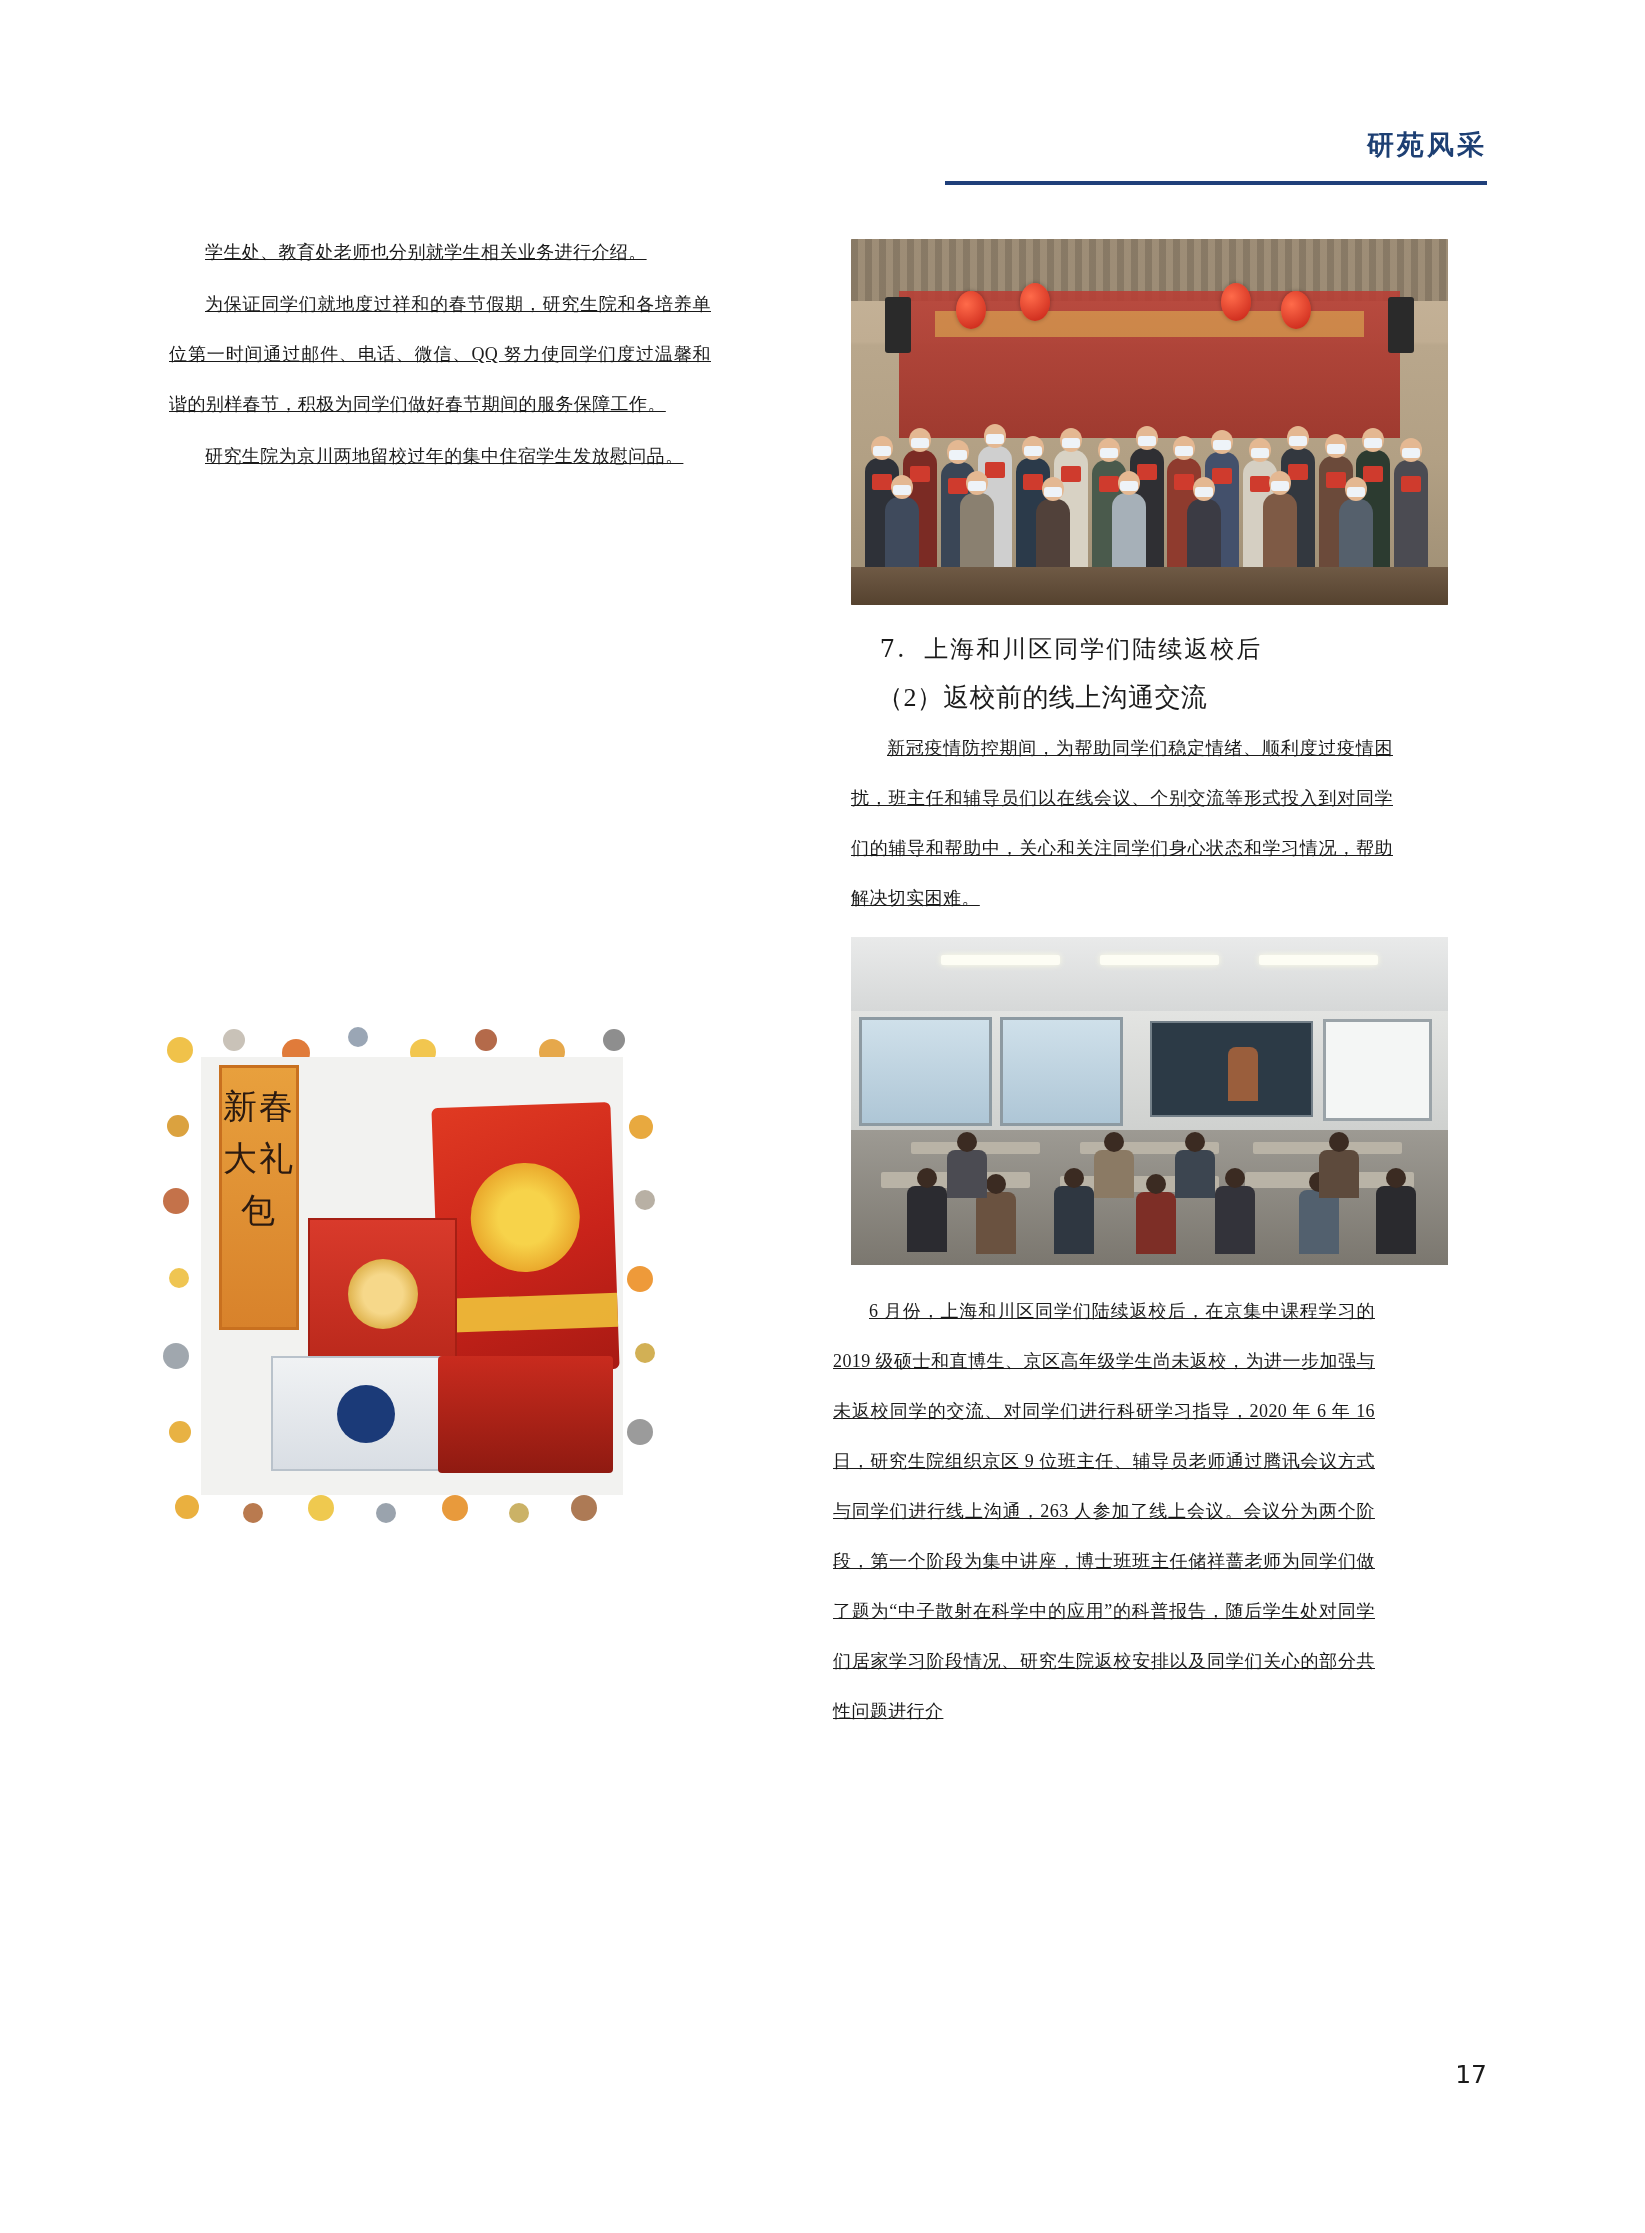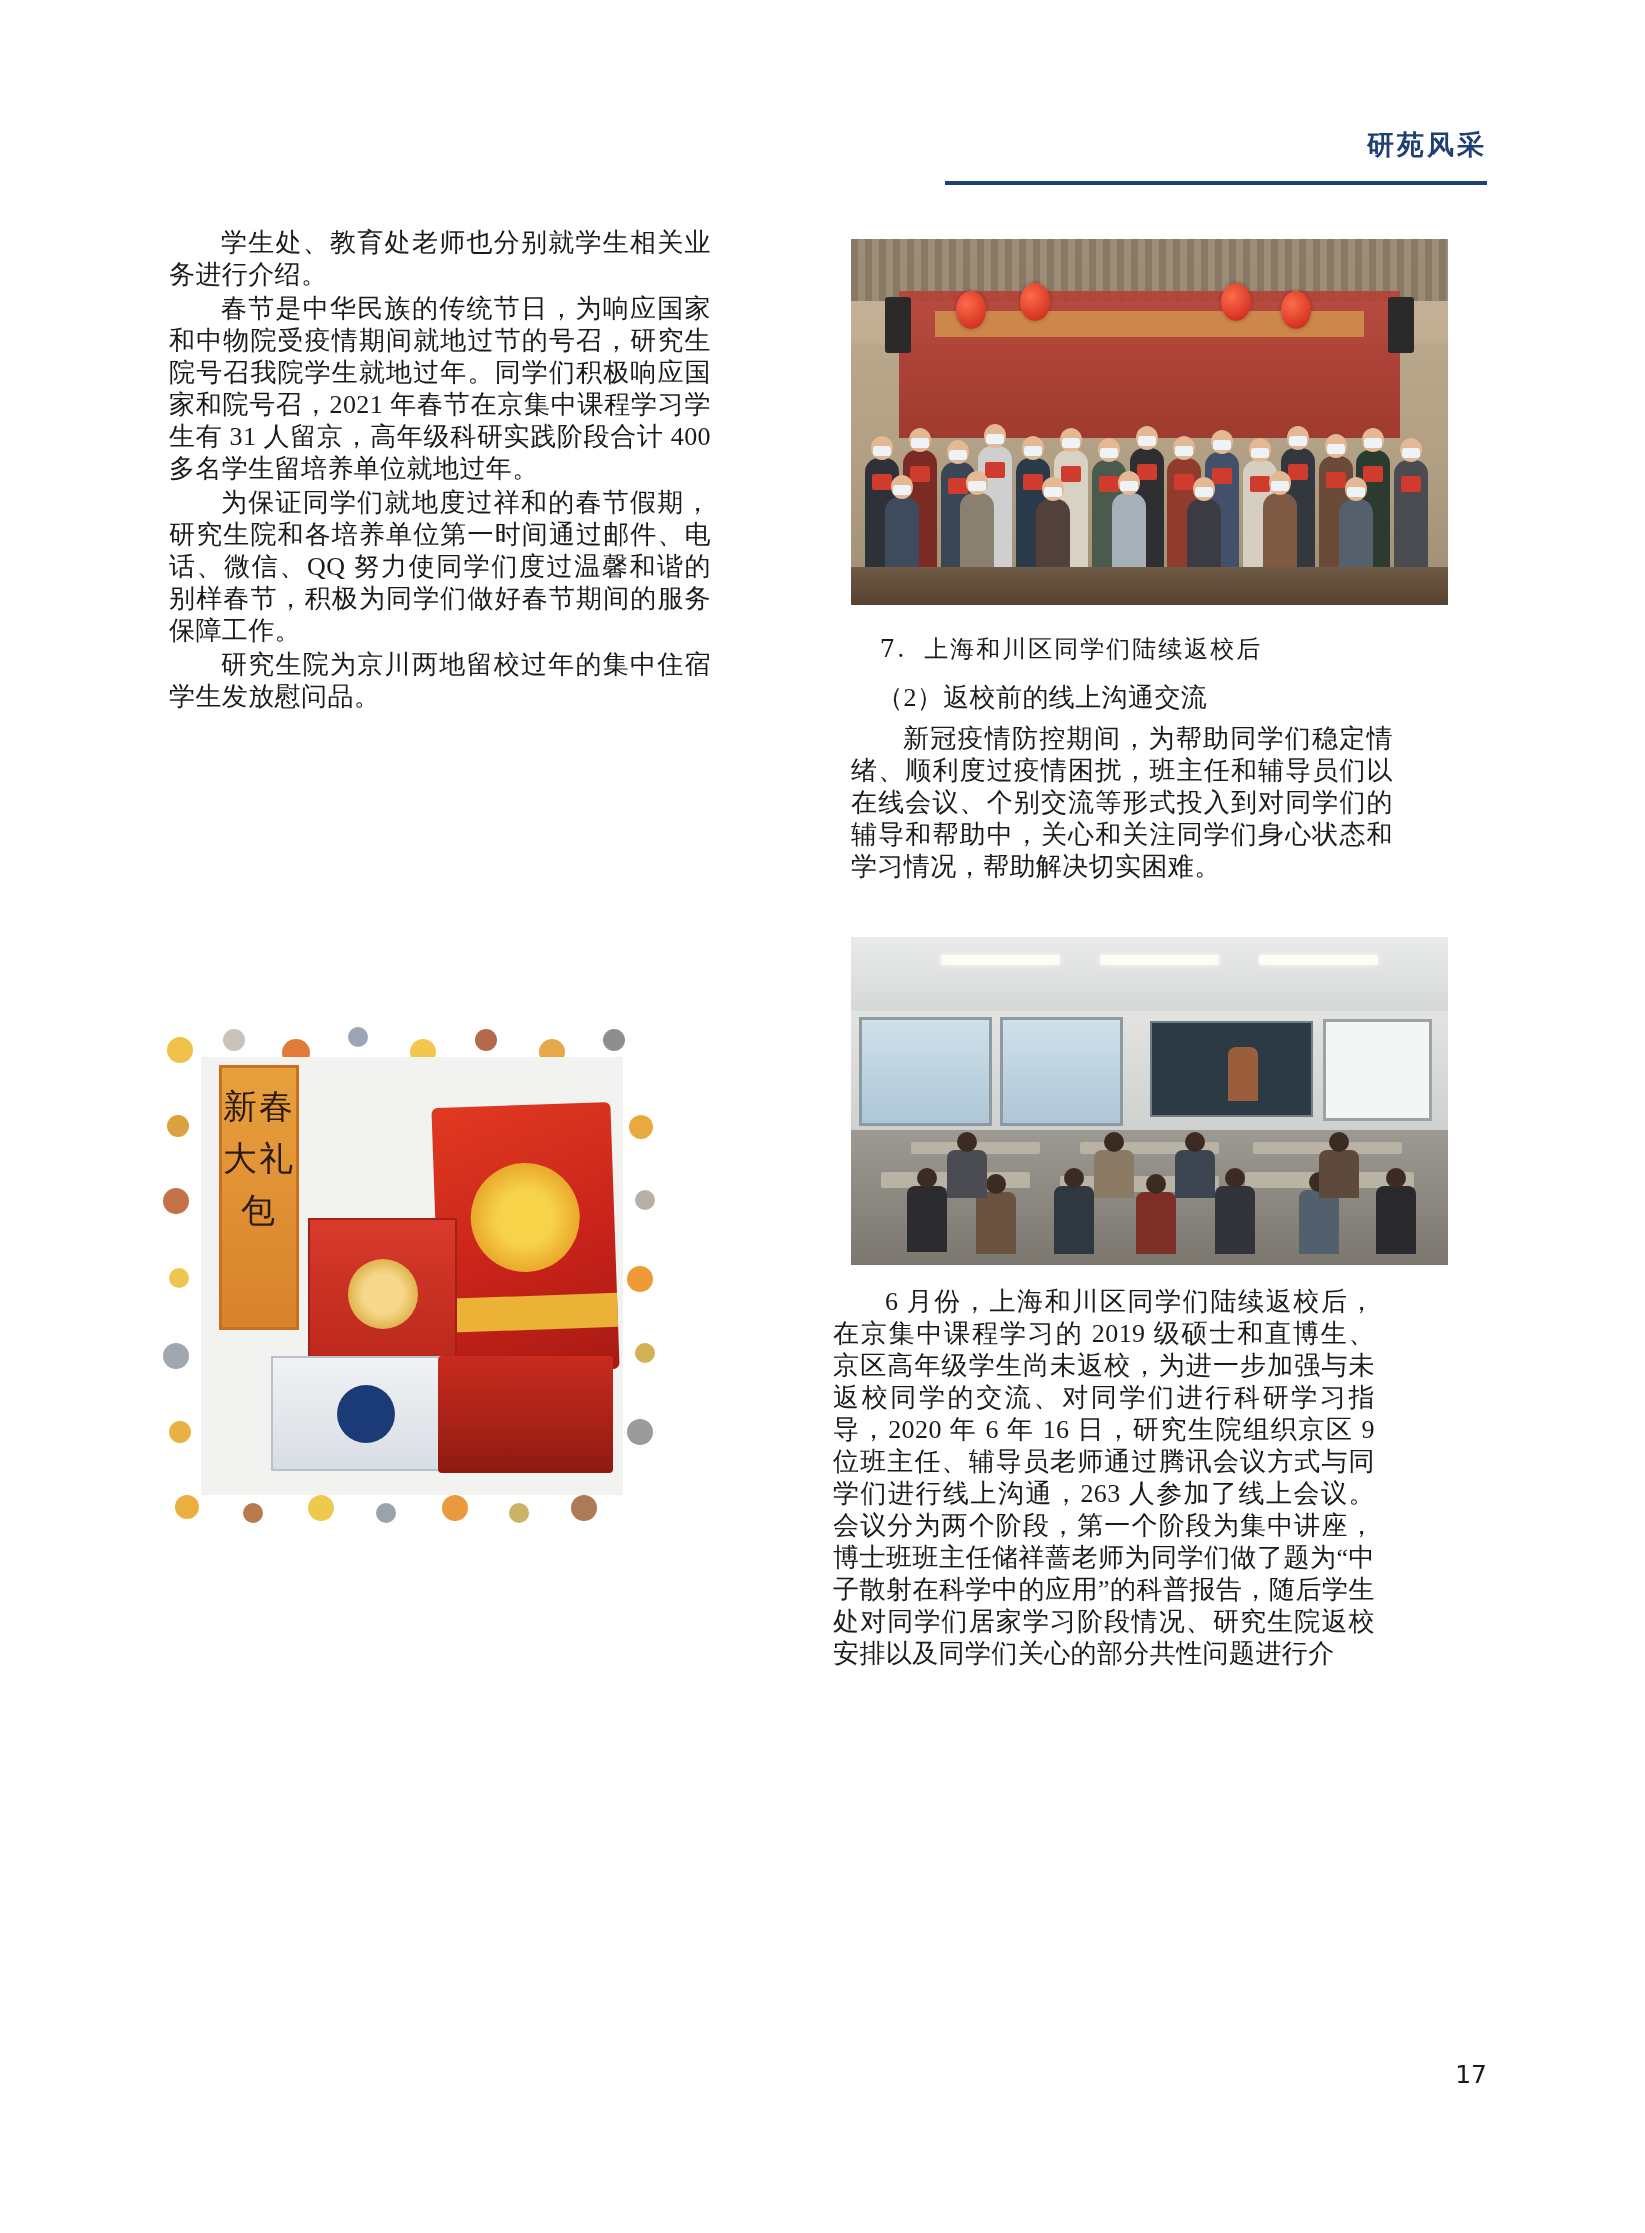--- a/index.html
+++ b/index.html
@@ -49,25 +49,26 @@
   
   .col {
     position: absolute;
     top: 227px;
     width: 542px;
   }
   .col-left { left: 169px; }
 
   p.para {
     margin: 0 0 2px 0;
-    font-size: 26px;
-    line-height: 32px;
+    font-size: 18px;
+    line-height: 50px;
     text-align: justify;
     text-justify: inter-ideograph;
     letter-spacing: 0.4px;
+    text-decoration: underline;
   }
   p.para.indent { text-indent: 2em; }
 
   .sec-head {
     font-family: "DejaVu Serif", "Liberation Serif", serif;
     font-size: 25px;
     line-height: 50px;
     margin: 0;
     text-indent: 2em;
     letter-spacing: 1px;
@@ -297,21 +298,20 @@
   <div class="header">
     <span class="header-title">研苑风采</span>
   </div>
   <div class="header-rule"></div>
 
   <div class="col col-left">
 
     <p class="para indent">学生处、教育处老师也分别就学生相关业务进行介绍。</p>
 
 
-    <p class="para indent">春节是中华民族的传统节日，为响应国家和中物院受疫情期间就地过节的号召，研究生院号召我院学生就地过年。同学们积极响应国家和院号召，2021 年春节在京集中课程学习学生有 31 人留京，高年级科研实践阶段合计 400 多名学生留培养单位就地过年。</p>
     <p class="para indent">为保证同学们就地度过祥和的春节假期，研究生院和各培养单位第一时间通过邮件、电话、微信、QQ 努力使同学们度过温馨和谐的别样春节，积极为同学们做好春节期间的服务保障工作。</p>
     <p class="para indent">研究生院为京川两地留校过年的集中住宿学生发放慰问品。</p>
   </div>
 
   <div class="photo photo-gift">
     <div class="gift-dots">
       <div class="gift-dot" style="left:8px;  top:14px;  width:26px;height:26px;background:#f0c24a"></div>
       <div class="gift-dot" style="left:64px; top:6px;   width:22px;height:22px;background:#c9c2b8"></div>
       <div class="gift-dot" style="left:123px;top:16px;  width:28px;height:28px;background:#e07b3a"></div>
       <div class="gift-dot" style="left:189px;top:4px;   width:20px;height:20px;background:#9aa6b5"></div>

